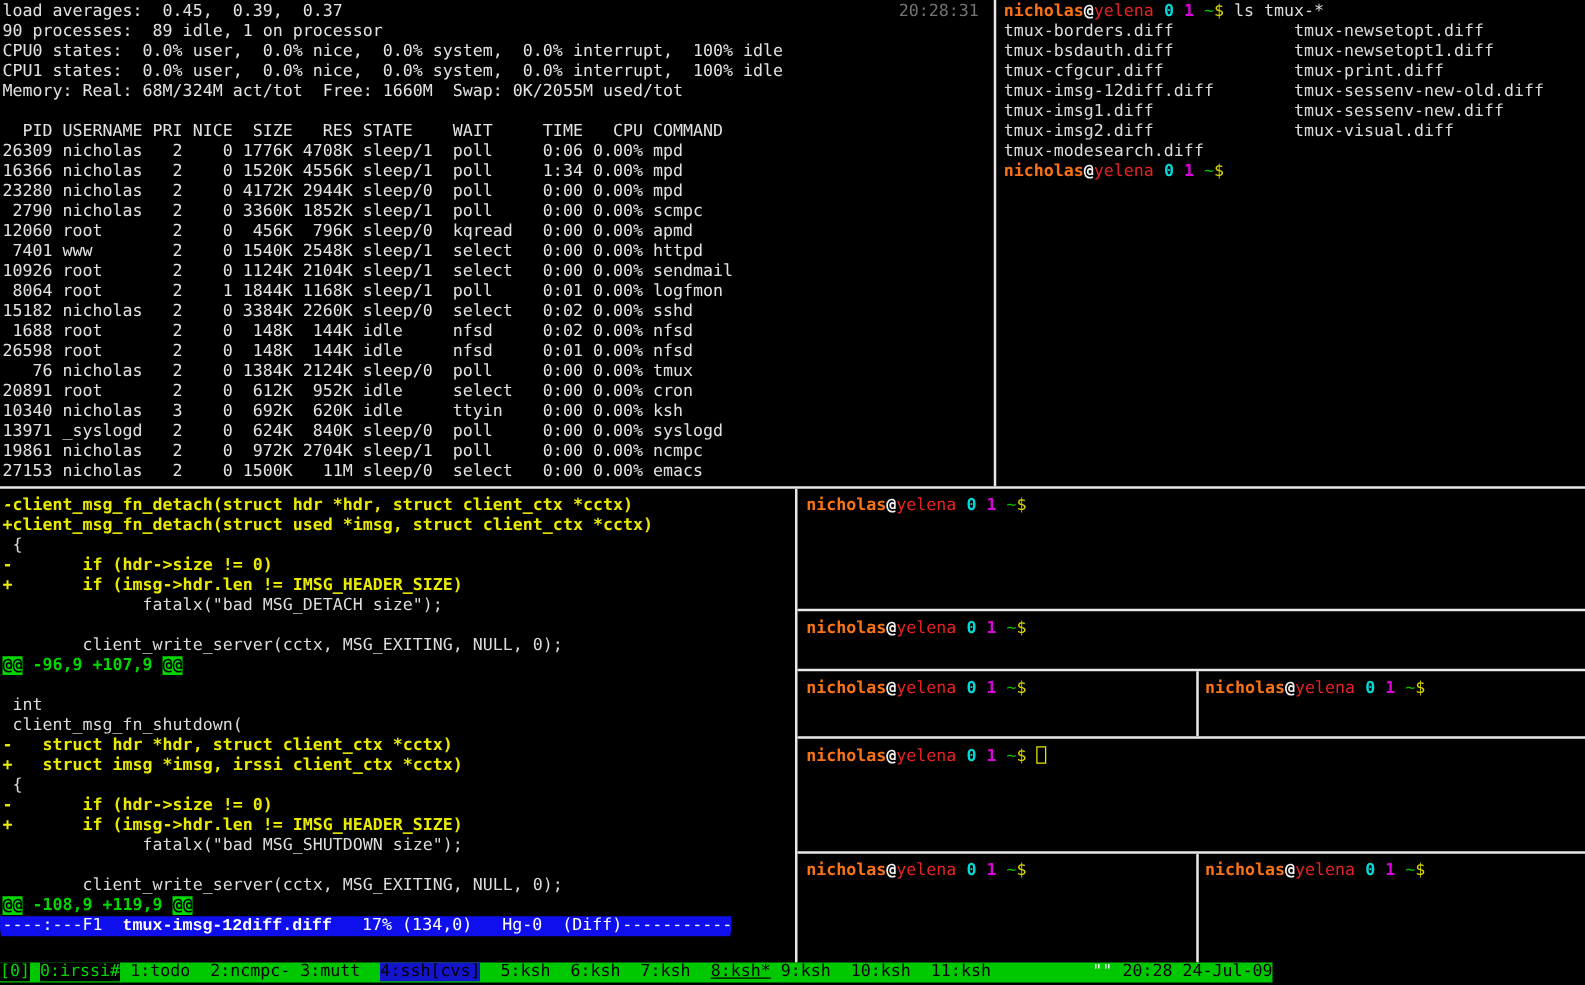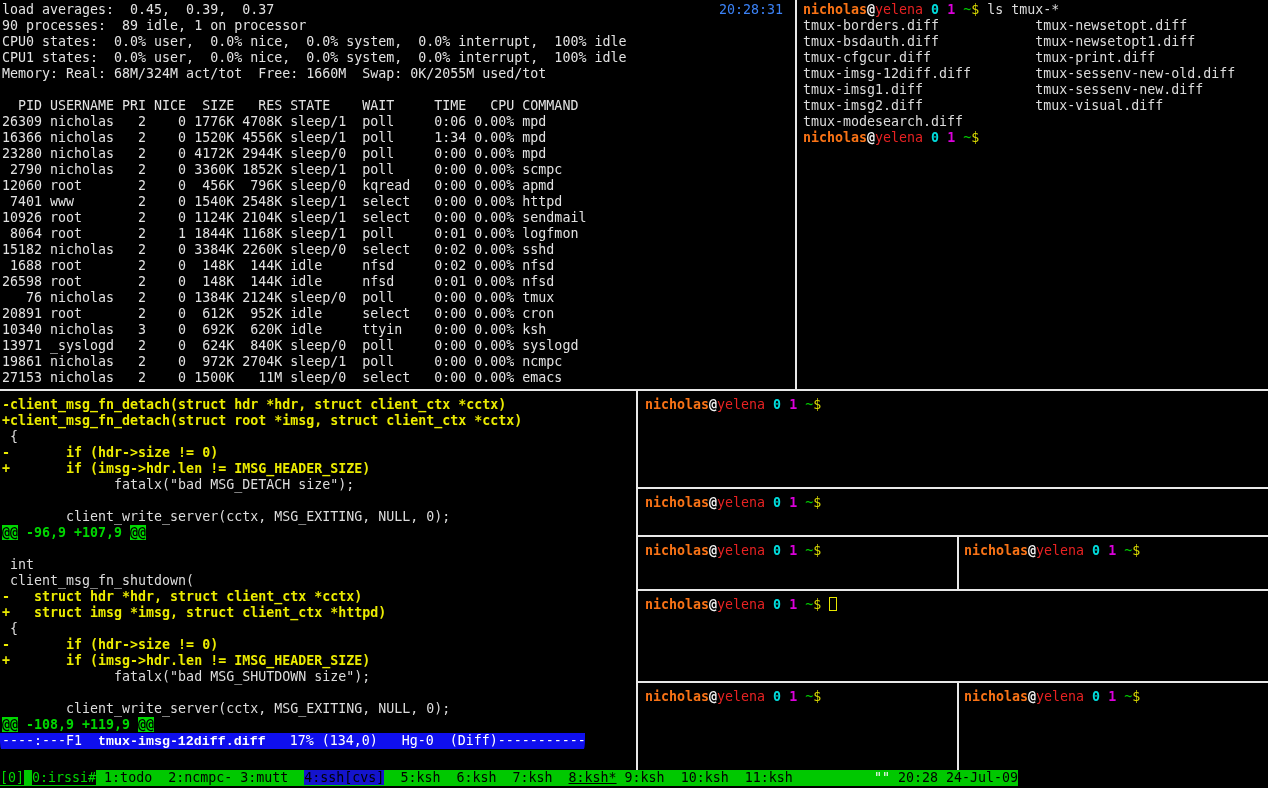--- a/index.html
+++ b/index.html
@@ -9,21 +9,21 @@
     font-family:"DejaVu Sans Mono", monospace;
     font-size:13.3px; line-height:16px; color:#dcdcdc;
   }
   .screen { position:absolute; left:0; top:0; width:1268px; height:788px; background:#000; }
   .pane { position:absolute; overflow:hidden; }
   .tline { white-space:pre; height:16px; }
   .border { position:absolute; background:#e8e8e8; }
 
   
   #pane-top { left:0; top:0; width:795px; height:389px; padding:2px 0 0 2px; color:#e2e2e2; }
-  #top-clock { position:absolute; top:2px; right:12px; color:#3b82f6; }
+  #top-clock { position:absolute; top:2px; right:12px; color:#737373; }
 
   
   #pane-shell { left:797px; top:0; width:471px; height:389px; padding:2px 0 0 6px; }
   .cw { color:#dcdcdc; }
 
   
   .p-user { color:#f97316; font-weight:bold; }
   .p-at { color:#f2f2f2; font-weight:bold; }
   .p-host { color:#e62222; font-weight:normal; }
   .p-cyan { color:#00dcdc; font-weight:bold; }
@@ -114,33 +114,33 @@
         <div class="tline">tmux-imsg1.diff              tmux-sessenv-new.diff</div>
         <div class="tline">tmux-imsg2.diff              tmux-visual.diff</div>
         <div class="tline">tmux-modesearch.diff         </div>
         <div class="tline"><span class="p-user">nicholas</span><span class="p-at">@</span><span class="p-host">yelena</span><span class="p-cyan"> 0</span><span class="p-mag"> 1</span><span class="cw"> </span><span class="p-tilde">~</span><span class="p-dollar">$</span></div>
       </div>
   </div>
 
   <div class="pane" id="pane-emacs">
     <div id="emacs-content">
         <div class="tline"><span class="cy">-client_msg_fn_detach(struct hdr *hdr, struct client_ctx *cctx)</span></div>
-        <div class="tline"><span class="cy">+client_msg_fn_detach(struct root *imsg, struct client_ctx *cctx)</span></div>
+        <div class="tline"><span class="cy">+client_msg_fn_detach(struct used *imsg, struct client_ctx *cctx)</span></div>
         <div class="tline"><span class="cw"> {</span></div>
         <div class="tline"><span class="cy">-       if (hdr-&gt;size != 0)</span></div>
         <div class="tline"><span class="cy">+       if (imsg-&gt;hdr.len != IMSG_HEADER_SIZE)</span></div>
         <div class="tline"><span class="cw">              fatalx("bad MSG_DETACH size");</span></div>
         <div class="tline"></div>
         <div class="tline"><span class="cw">        client_write_server(cctx, MSG_EXITING, NULL, 0);</span></div>
         <div class="tline"><span class="cgi">@@</span><span class="cg"> -96,9 +107,9 </span><span class="cgi">@@</span></div>
         <div class="tline"></div>
         <div class="tline"><span class="cw"> int</span></div>
         <div class="tline"><span class="cw"> client_msg_fn_shutdown(</span></div>
         <div class="tline"><span class="cy">-   struct hdr *hdr, struct client_ctx *cctx)</span></div>
-        <div class="tline"><span class="cy">+   struct imsg *imsg, struct client_ctx *httpd)</span></div>
+        <div class="tline"><span class="cy">+   struct imsg *imsg, irssi client_ctx *cctx)</span></div>
         <div class="tline"><span class="cw"> {</span></div>
         <div class="tline"><span class="cy">-       if (hdr-&gt;size != 0)</span></div>
         <div class="tline"><span class="cy">+       if (imsg-&gt;hdr.len != IMSG_HEADER_SIZE)</span></div>
         <div class="tline"><span class="cw">              fatalx("bad MSG_SHUTDOWN size");</span></div>
         <div class="tline"></div>
         <div class="tline"><span class="cw">        client_write_server(cctx, MSG_EXITING, NULL, 0);</span></div>
         <div class="tline"><span class="cgi">@@</span><span class="cg"> -108,9 +119,9 </span><span class="cgi">@@</span></div>
       </div>
     <div id="emacs-modeline"><span>----:---F1  </span><span class="mlb">tmux-imsg-12diff.diff</span><span>   17% (134,0)   Hg-0  (Diff)-----------------</span></div>
   </div>

